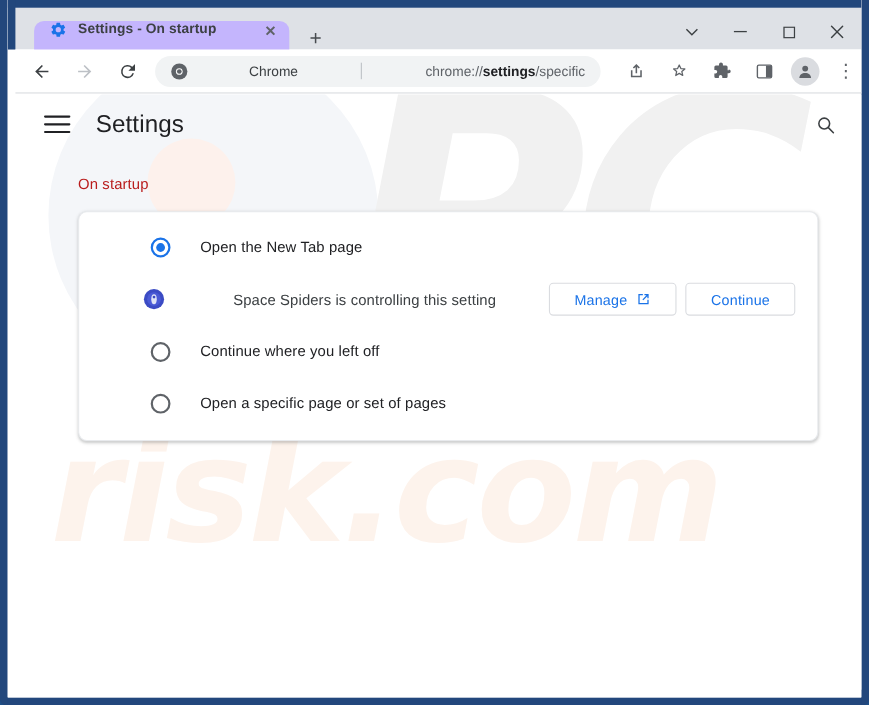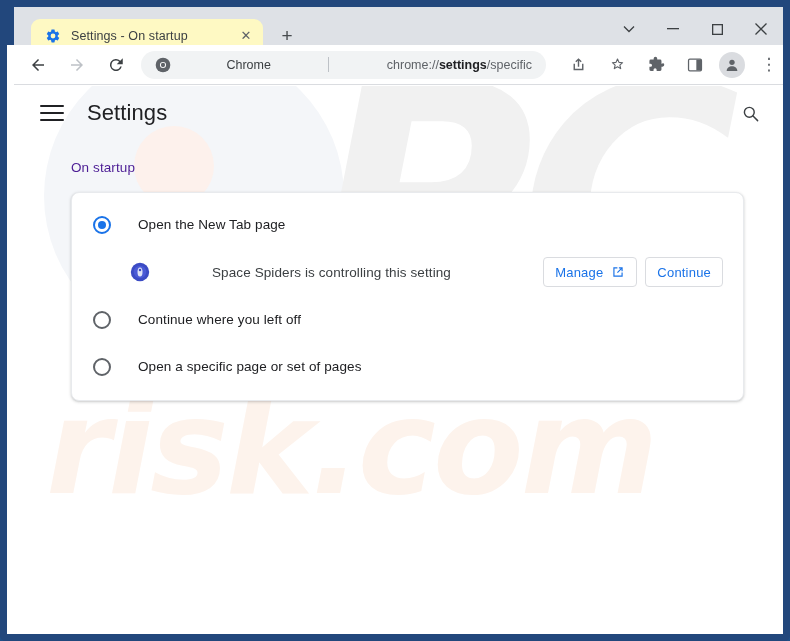--- a/index.html
+++ b/index.html
@@ -44,27 +44,28 @@
     position: absolute;
     left: 7px; top: 7px;
     right: 7px; height: 38px;
     display: flex;
     align-items: flex-end;
   }
   .tab {
     position: relative;
     width: 232px;
     height: 33px;
-    background: #fef9c3;
+    background: #c4b5fd;
     border-radius: 9px 9px 0 0;
     display: flex;
-    align-items: center;
+    align-items: flex-start;
     padding: 0 8px 0 14px;
     box-sizing: border-box;
     margin-left: 10px;
+    font-weight: bold;
   }
   .tab-favicon {
     width: 16px; height: 16px;
     flex: 0 0 16px;
     margin-right: 10px;
     display: block;
   }
   .tab-title {
     flex: 1 1 auto;
     font-size: 12.5px;
@@ -292,38 +293,39 @@
 
   .content {
     position: absolute;
     left: 0; top: 54px;
     width: 776px;
     z-index: 2;
   }
   .section-label {
     margin: 20px 0 0 57px;
     font-size: 13.5px;
-    color: #4c1d95;
+    color: #b91c1c;
     letter-spacing: .1px;
   }
   .card {
     margin: 17px 0 0 57px;
     width: 673px;
     background: #ffffff;
     border: 1px solid #e8eaed;
     border-radius: 8px;
     box-shadow: 0 1px 2px rgba(60,64,67,.18), 0 1px 3px 1px rgba(60,64,67,.08);
     box-sizing: border-box;
     padding: 8px 0 10px 0;
   }
   .radio-row {
     display: flex;
     align-items: center;
     height: 47px;
     padding-left: 21px;
+    margin-left: 44px;
   }
   .radio {
     width: 18px; height: 18px;
     border-radius: 50%;
     border: 2px solid #5f6368;
     box-sizing: border-box;
     flex: 0 0 18px;
     position: relative;
   }
   .radio.checked { border-color: #1a73e8; }
@@ -373,21 +375,21 @@
     border-radius: 4px;
     background: #ffffff;
     color: #1a73e8;
     font-size: 13px;
     font-weight: 500;
     font-family: "Liberation Sans", sans-serif;
     display: flex;
     align-items: center;
     justify-content: center;
     gap: 8px;
-    padding: 0 11px;
+    padding: 0 22px;
     letter-spacing: .2px;
     cursor: pointer;
     white-space: nowrap;
   }
   .ext-link-icon { width: 14px; height: 14px; flex: 0 0 14px; }
 </style>
 </head>
 <body>
 
 <div class="window">

